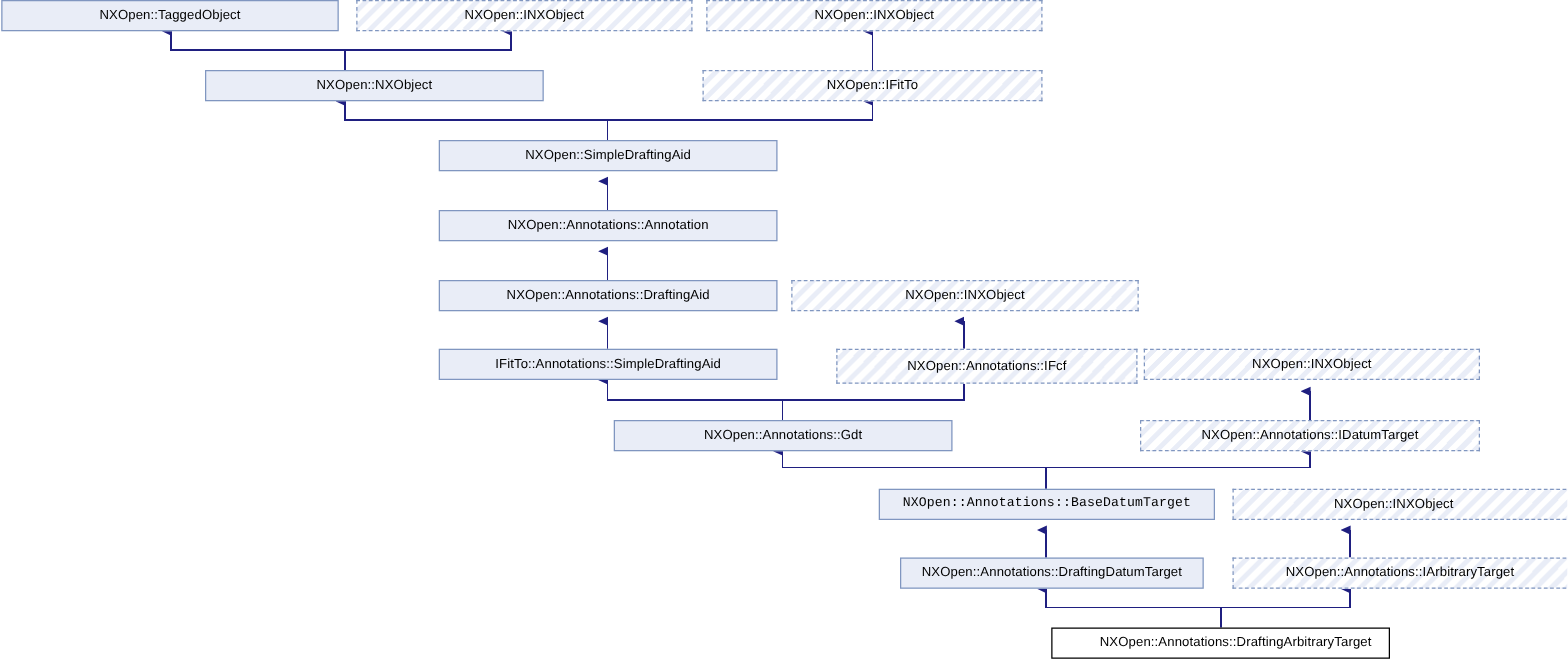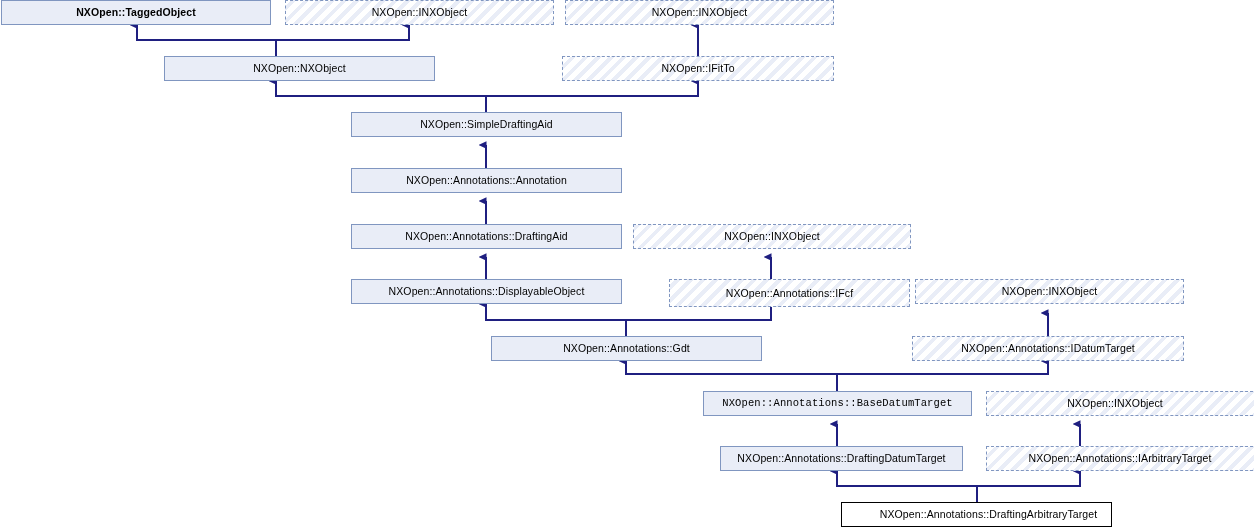--- a/index.html
+++ b/index.html
@@ -165,21 +165,21 @@
       </g>
 
       <g>
         <path d="M977,486 L1080,486 L1080,479"></path>
         <path d="M1080,479 L1080,471" marker-end="url(#arrowUp)"></path>
       </g>
 
     </g>
   </svg>
 
-  <div class="node solid" style="left:1px; top:0px; width:270px; height:25px;font-weight:bold;">
+  <div class="node solid" style="left:1px; top:0px; width:270px; height:25px;">
     <span class="label">NXOpen::TaggedObject</span>
   </div>
 
   <div class="node dashed" style="left:285px; top:0px; width:269px; height:25px;">
     <span class="label">NXOpen::INXObject</span>
   </div>
 
   <div class="node dashed" style="left:565px; top:0px; width:269px; height:25px;">
     <span class="label">NXOpen::INXObject</span>
   </div>
@@ -202,21 +202,21 @@
 
   <div class="node solid" style="left:351px; top:224px; width:271px; height:25px;">
     <span class="label">NXOpen::Annotations::DraftingAid</span>
   </div>
 
   <div class="node dashed" style="left:633px; top:224px; width:278px; height:25px;">
     <span class="label">NXOpen::INXObject</span>
   </div>
 
   <div class="node solid" style="left:351px; top:279px; width:271px; height:25px;">
-    <span class="label">NXOpen::Annotations::DisplayableObject</span>
+    <span class="label">IFitTo::Annotations::SimpleDraftingAid</span>
   </div>
 
   <div class="node dashed" style="left:669px; top:279px; width:241px; height:28px;">
     <span class="label">NXOpen::Annotations::IFcf</span>
   </div>
 
   <div class="node dashed" style="left:915px; top:279px; width:269px; height:25px;">
     <span class="label">NXOpen::INXObject</span>
   </div>
 

